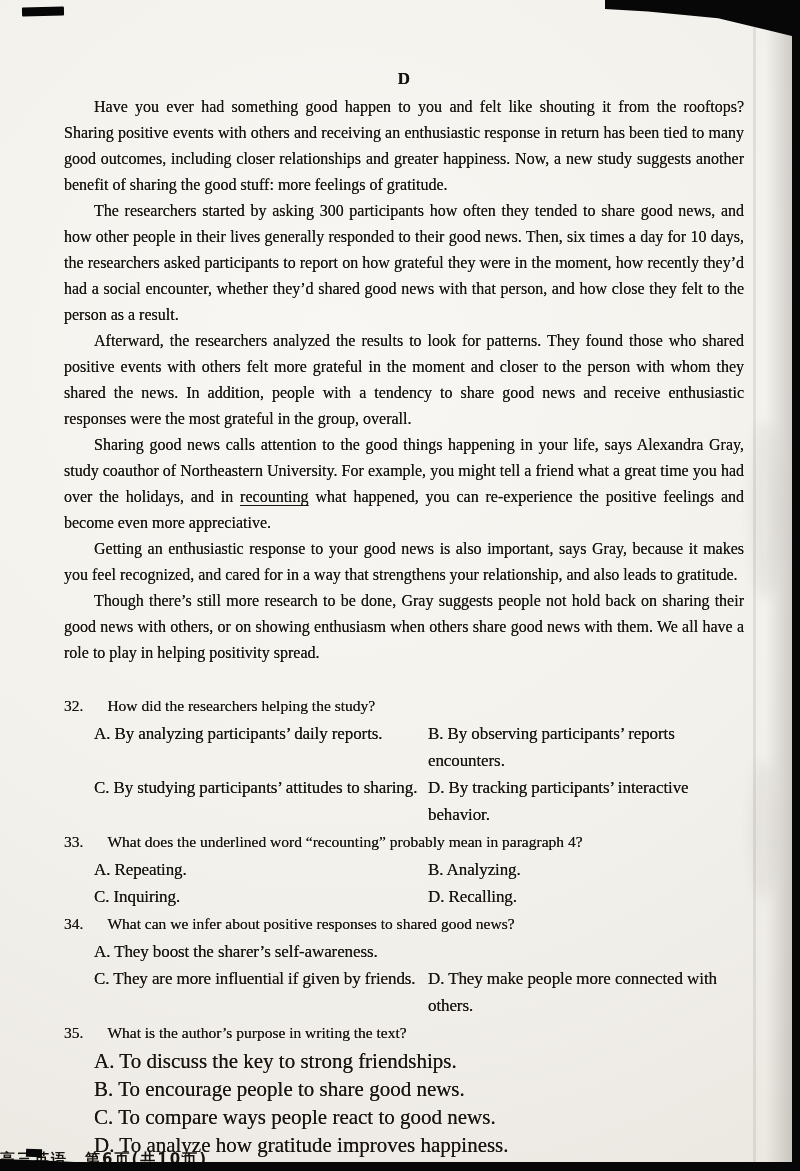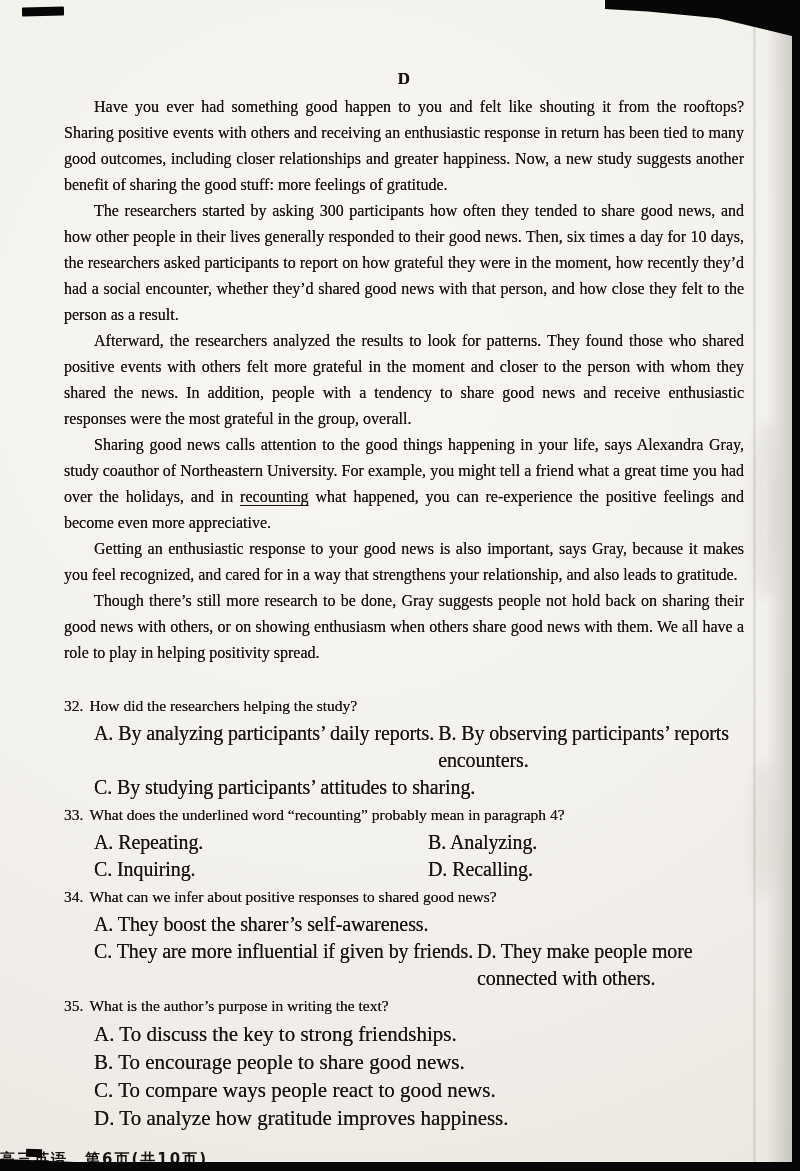--- a/index.html
+++ b/index.html
@@ -46,23 +46,23 @@
     font-size: 17px;
     line-height: 26px;
     margin-bottom: 2px;
   }
   .para { margin: 0; text-indent: 30px; }
   .underlined { text-decoration: underline; text-underline-offset: 3px; }
   
   .questions { margin-top: 26px; text-align: left; }
   .question { margin: 0; }
   .q-stem { font-size: 15.5px; line-height: 28px; }
-  .q-num { margin-right: 6px; }
+  .q-num { margin-right: 24px; }
   .opts { padding-left: 30px; }
-  .opt-row { display: flex; font-size: 20px; line-height: 27px; letter-spacing: -0.1px; }
+  .opt-row { display: flex; font-size: 17px; line-height: 27px; letter-spacing: -0.1px; }
   .opt { display: block; }
   .colA { flex: 0 0 330px; white-space: nowrap; padding-right: 4px; }
   .opts-single .opt-row { font-size: 21px; line-height: 28px; letter-spacing: 0; }
   
   .footer {
     position: absolute;
     left: 0; right: 0; top: 1150px;
     text-align: left;
     font-size: 15px;
     font-weight: bold;
@@ -103,20 +103,21 @@
 
       <div class="question">
         <div class="q-stem"><span class="q-num">32.</span><span>How did the researchers helping the study?</span></div>
         <div class="opts">
           <div class="opt-row">
             <span class="opt colA">A. By analyzing participants’ daily reports.</span>
             <span class="opt">B. By observing participants’ reports encounters.</span>
           </div>
           <div class="opt-row">
             <span class="opt colA">C. By studying participants’ attitudes to sharing.</span>
+            <span class="opt">D. By tracking participants’ interactive behavior.</span>
           </div>
         </div>
       </div>
 
       <div class="question">
         <div class="q-stem"><span class="q-num">33.</span><span>What does the underlined word “recounting” probably mean in paragraph 4?</span></div>
         <div class="opts">
           <div class="opt-row">
             <span class="opt colA">A. Repeating.</span>
             <span class="opt">B. Analyzing.</span>

